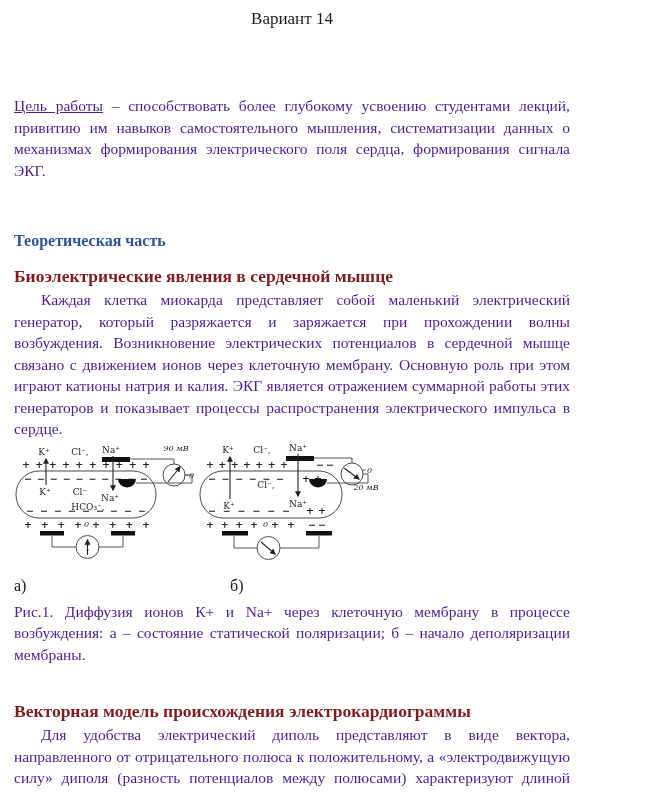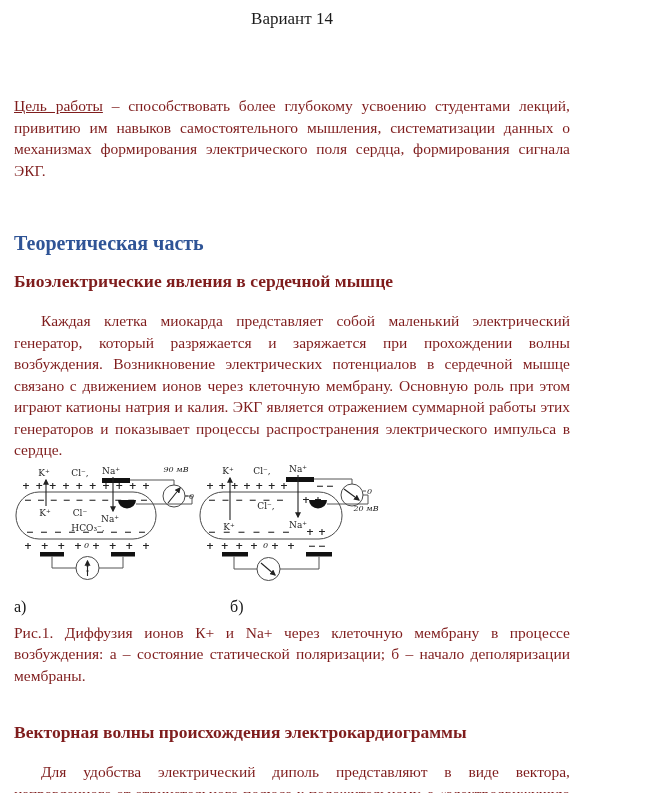--- a/index.html
+++ b/index.html
@@ -14,36 +14,36 @@
   .content{padding:0 14px;}
   .doc-title{
     margin:0;padding-top:9px;
     text-align:center;
     font-size:17px;font-weight:400;color:#1b1b1b;
   }
   .para{
     margin:0;
     font-size:15.5px;line-height:21.5px;
     text-align:justify;
-    color:#7f1d1d;
+    color:#4c1d95;
   }
   .goal-para{margin-top:66px;}
   .underlined{text-decoration:underline;}
   .h-section{
     margin:51px 0 0 0;
-    font-size:20px;font-weight:700;
+    font-size:16px;font-weight:700;
     color:#2F5496;
   }
   .h-sub{
     margin:16px 0 0 0;
     font-size:17.5px;font-weight:700;
     color:#7f1d1d;
   }
   .h-sub.second{margin-top:36px;}
-  .indent{text-indent:27px;margin-top:18px;}
+  .indent{text-indent:27px;margin-top:2px;}
   .figure-wrap{margin-top:1px;height:132px;}
   .fig-sublabels{position:relative;height:19px;font-size:16px;margin-top:4px;}
   .fig-sublabels .lab-a{position:absolute;left:0;top:0;}
   .fig-sublabels .lab-b{position:absolute;left:216px;top:0;}
   .caption{margin-top:5px;}
   svg text{
     font-family:"DejaVu Serif",serif;
     fill:#222;
     font-size:9px;
   }
@@ -168,18 +168,18 @@
       </svg>
     </div>
 
     <div class="fig-sublabels">
       <span class="lab-a">а)</span>
       <span class="lab-b">б)</span>
     </div>
 
     <p class="para caption">Рис.1. Диффузия ионов К+ и Na+ через клеточную мембрану в процессе возбуждения: а – состояние статической поляризации; б – начало деполяризации мембраны.</p>
 
-    <h3 class="h-sub second">Векторная волны происхождения электрокардиограммы</h3>
+    <h3 class="h-sub second">Векторная модель происхождения электрокардиограммы</h3>
 
     <p class="para indent">Для удобства электрический диполь представляют в виде вектора, направленного от отрицательного полюса к положительному, а «электродвижущую силу» диполя (разность потенциалов между полюсами) характеризуют длиной этого вектора. В норме кардиомиоциты деполяризуются в определенной последовательности, и возбуждение охватывает сердце в виде волны, которая распространяется в направлении, определяемом структурой миокарда, в частности – строением электропроводящей системы сердца. Моментный вектор характеризуют все сердце в целом как единый электрический диполь.</p>
 
   </div>
 </div>
 
 </body></html>

